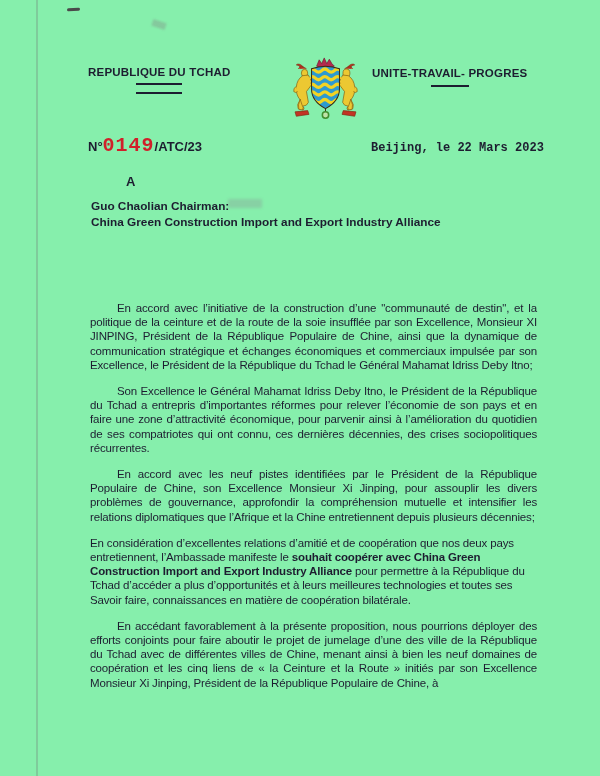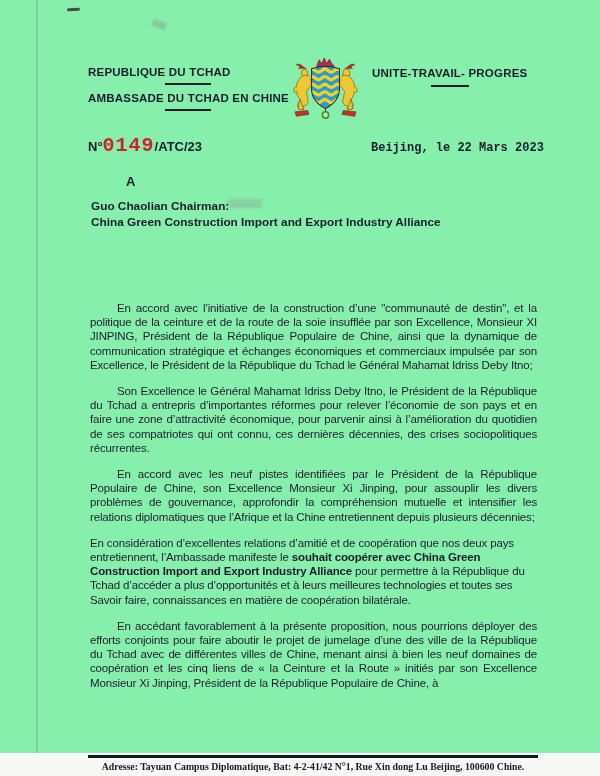--- a/index.html
+++ b/index.html
@@ -57,21 +57,20 @@
 <div class="page">
 
   <div class="scan-edge"></div>
   <div class="scan-mark-1"></div>
   <div class="scan-mark-2"></div>
   <div class="scan-smudge"></div>
 
   <div class="hdr-left">
     <div class="ln">REPUBLIQUE DU TCHAD</div>
     <div class="rule"></div>
-    <div class="ln">AMBASSADE DU TCHAD EN CHINE</div>
     <div class="rule"></div>
   </div>
 
   <div class="emblem">
     <svg viewBox="0 0 120 104" width="77" height="66" xmlns="http://www.w3.org/2000/svg">
       <defs>
         <clipPath id="shieldClip">
           <path d="M38,20 C46,17 54,16 60,16 C66,16 74,17 82,20 L82,52 C82,66 73,76 60,83 C47,76 38,66 38,52 Z"></path>
         </clipPath>
       </defs>
@@ -137,18 +136,14 @@
 
 
   <div class="body-text">
     <p>En accord avec l’initiative de la construction d’une "communauté de destin", et la politique de la ceinture et de la route de la soie insufflée par son Excellence, Monsieur XI JINPING, Président de la République Populaire de Chine, ainsi que la dynamique de communication stratégique et échanges économiques et commerciaux impulsée par son Excellence, le Président de la République du Tchad le Général Mahamat Idriss Deby Itno;</p>
     <p>Son Excellence le Général Mahamat Idriss Deby Itno, le Président de la République du Tchad a entrepris d’importantes réformes pour relever l’économie de son pays et en faire une zone d’attractivité économique, pour parvenir ainsi à l’amélioration du quotidien de ses compatriotes qui ont connu, ces dernières décennies, des crises sociopolitiques récurrentes.</p>
     <p>En accord avec les neuf pistes identifiées par le Président de la République Populaire de Chine, son Excellence Monsieur Xi Jinping, pour assouplir les divers problèmes de gouvernance, approfondir la compréhension mutuelle et intensifier les relations diplomatiques que l’Afrique et la Chine entretiennent depuis plusieurs décennies;</p>
     <p class="no-indent"><span>En considération d’excellentes relations d’amitié et de coopération que nos deux pays entretiennent, l’Ambassade manifeste le </span><span class="b">souhait coopérer avec  China Green Construction Import and Export Industry Alliance</span><span> pour permettre à la République du Tchad d’accéder a plus d’opportunités et à leurs meilleures technologies et toutes ses Savoir faire, connaissances en matière de coopération bilatérale.</span></p>
     <p>En accédant favorablement à la présente proposition, nous pourrions déployer des efforts conjoints pour faire aboutir le projet de jumelage d’une des ville de la République du Tchad avec de différentes villes de Chine, menant ainsi à bien les neuf domaines de coopération et les cinq liens de « la Ceinture et la Route » initiés par son Excellence Monsieur Xi Jinping, Président de la République Populaire de Chine, à</p>
   </div>
 
-  <div class="footer">
-    <div class="footer-rule"></div>
-    <div class="footer-text">Adresse: Tayuan Campus Diplomatique, Bat: 4-2-41/42 N°1, Rue Xin dong Lu Beijing, 100600 Chine.</div>
-  </div>
 
 </div>
 
 </body></html>

